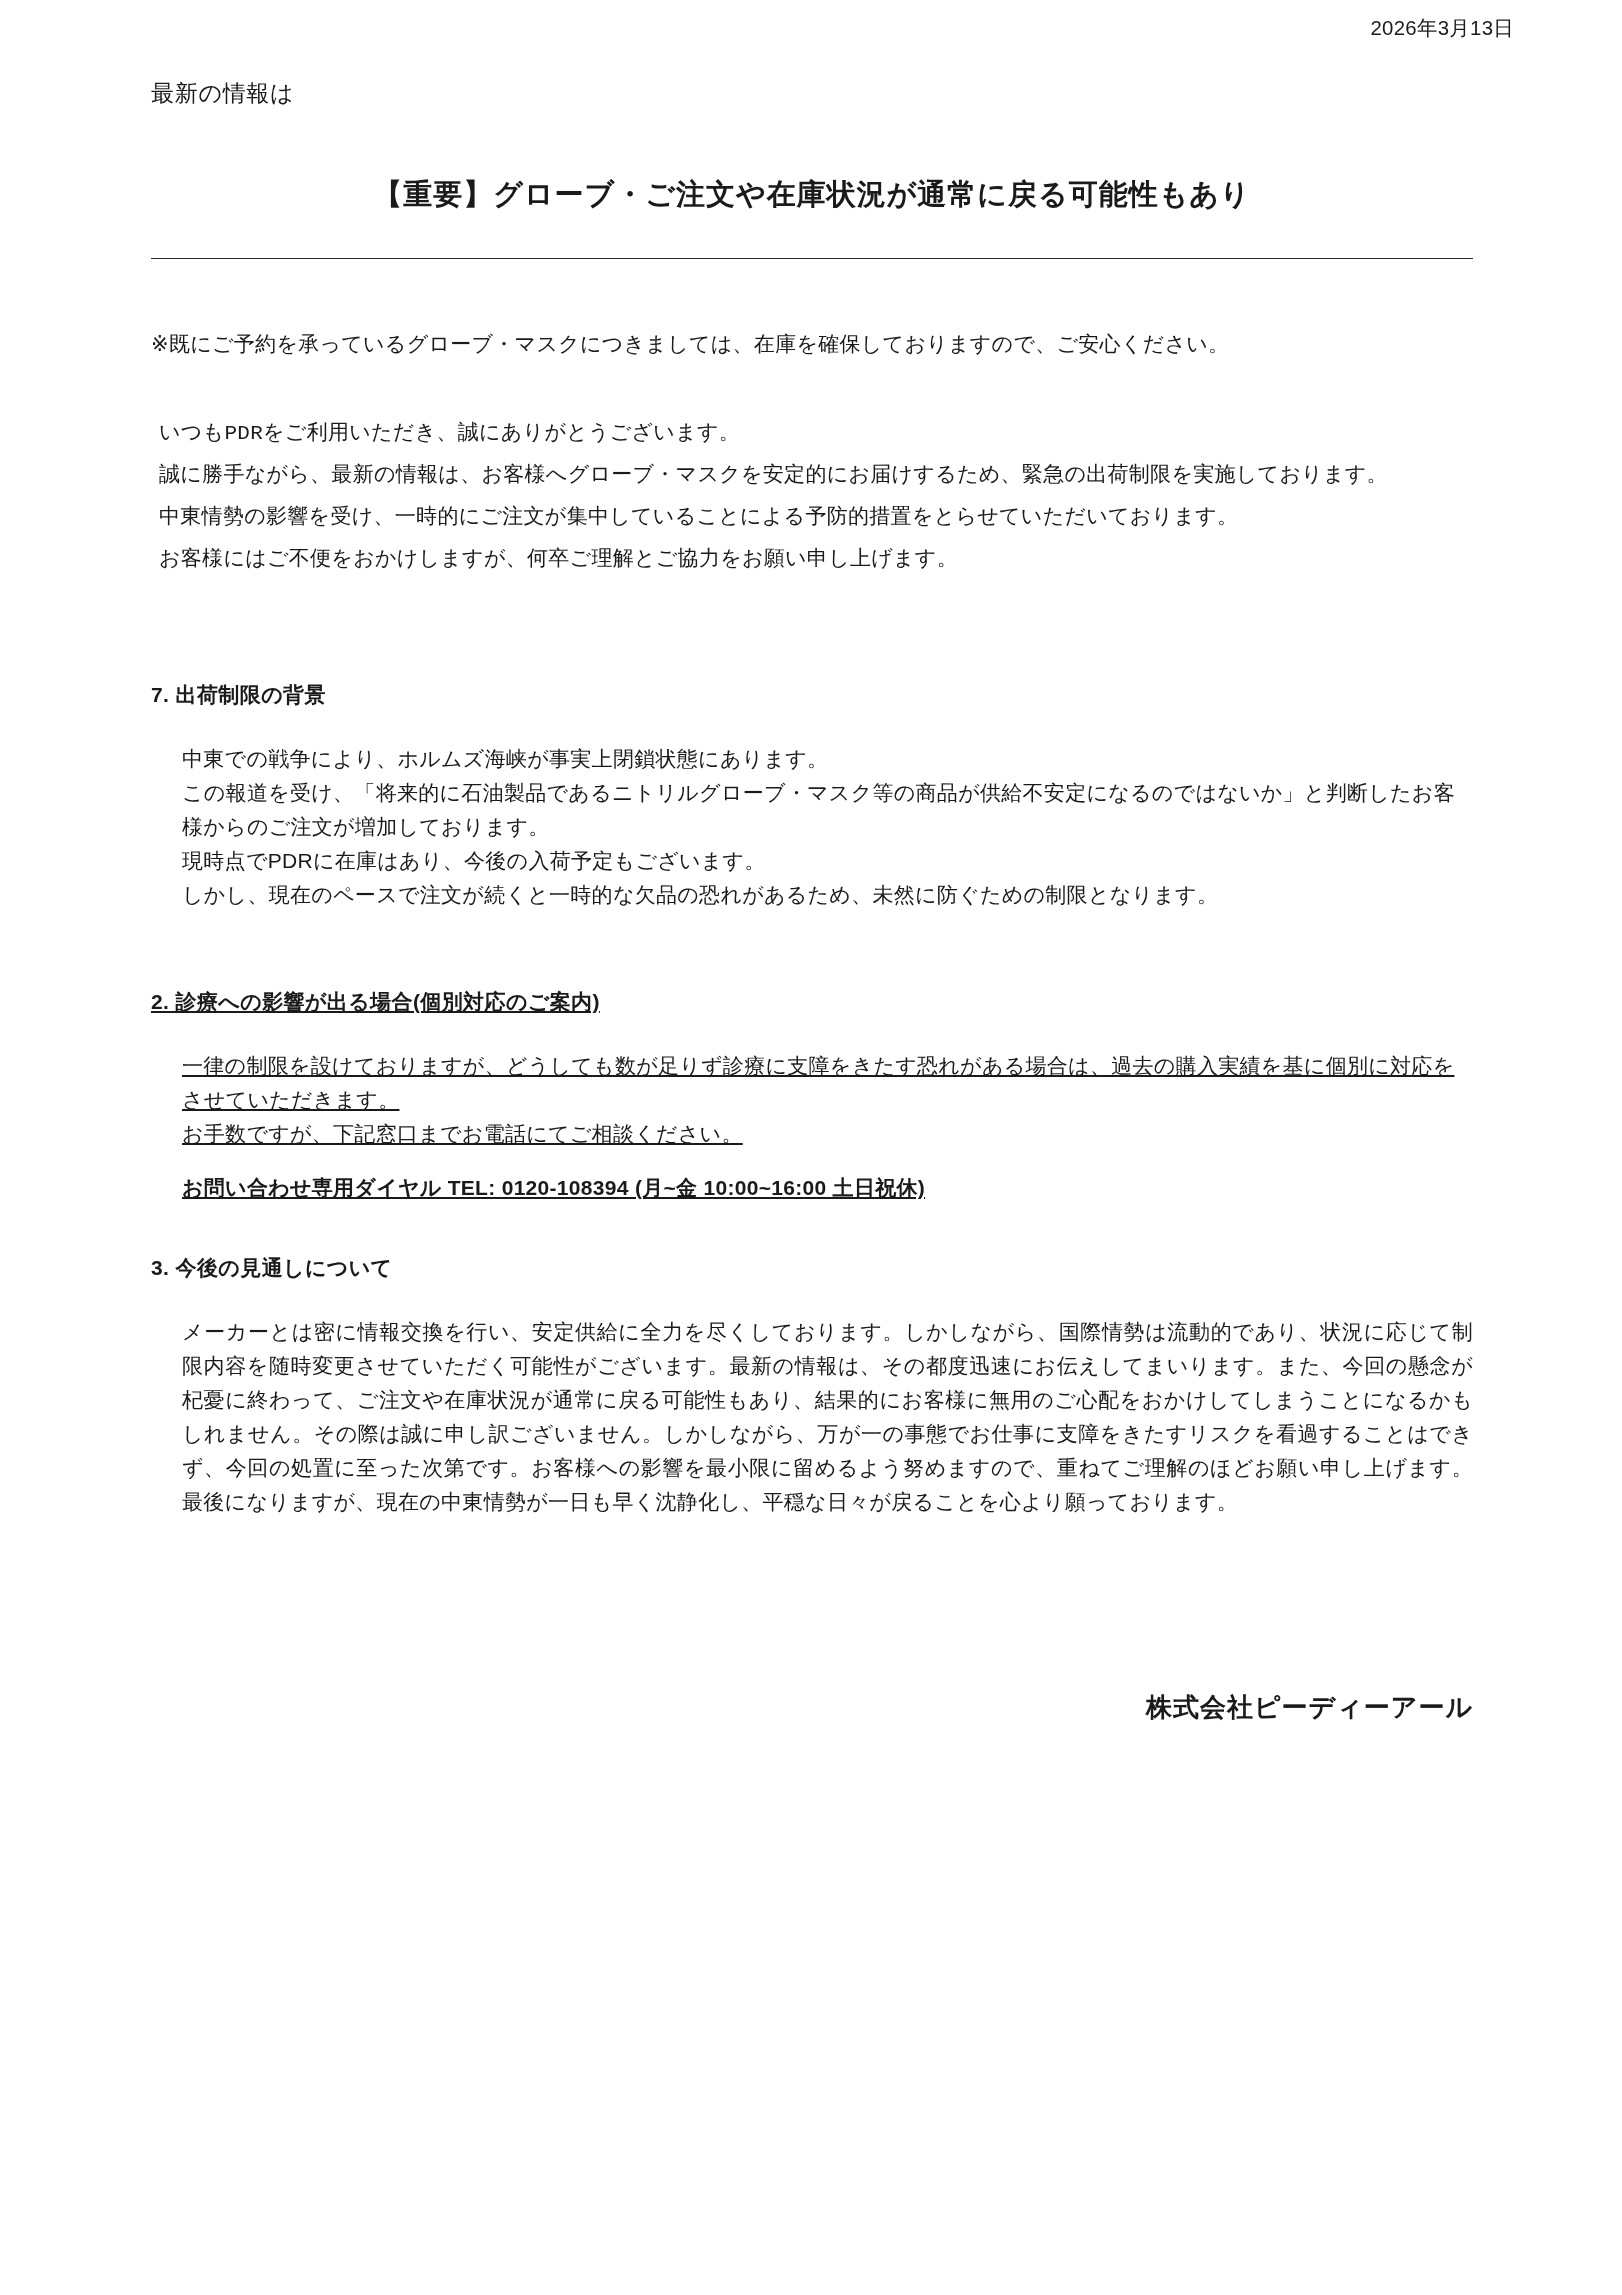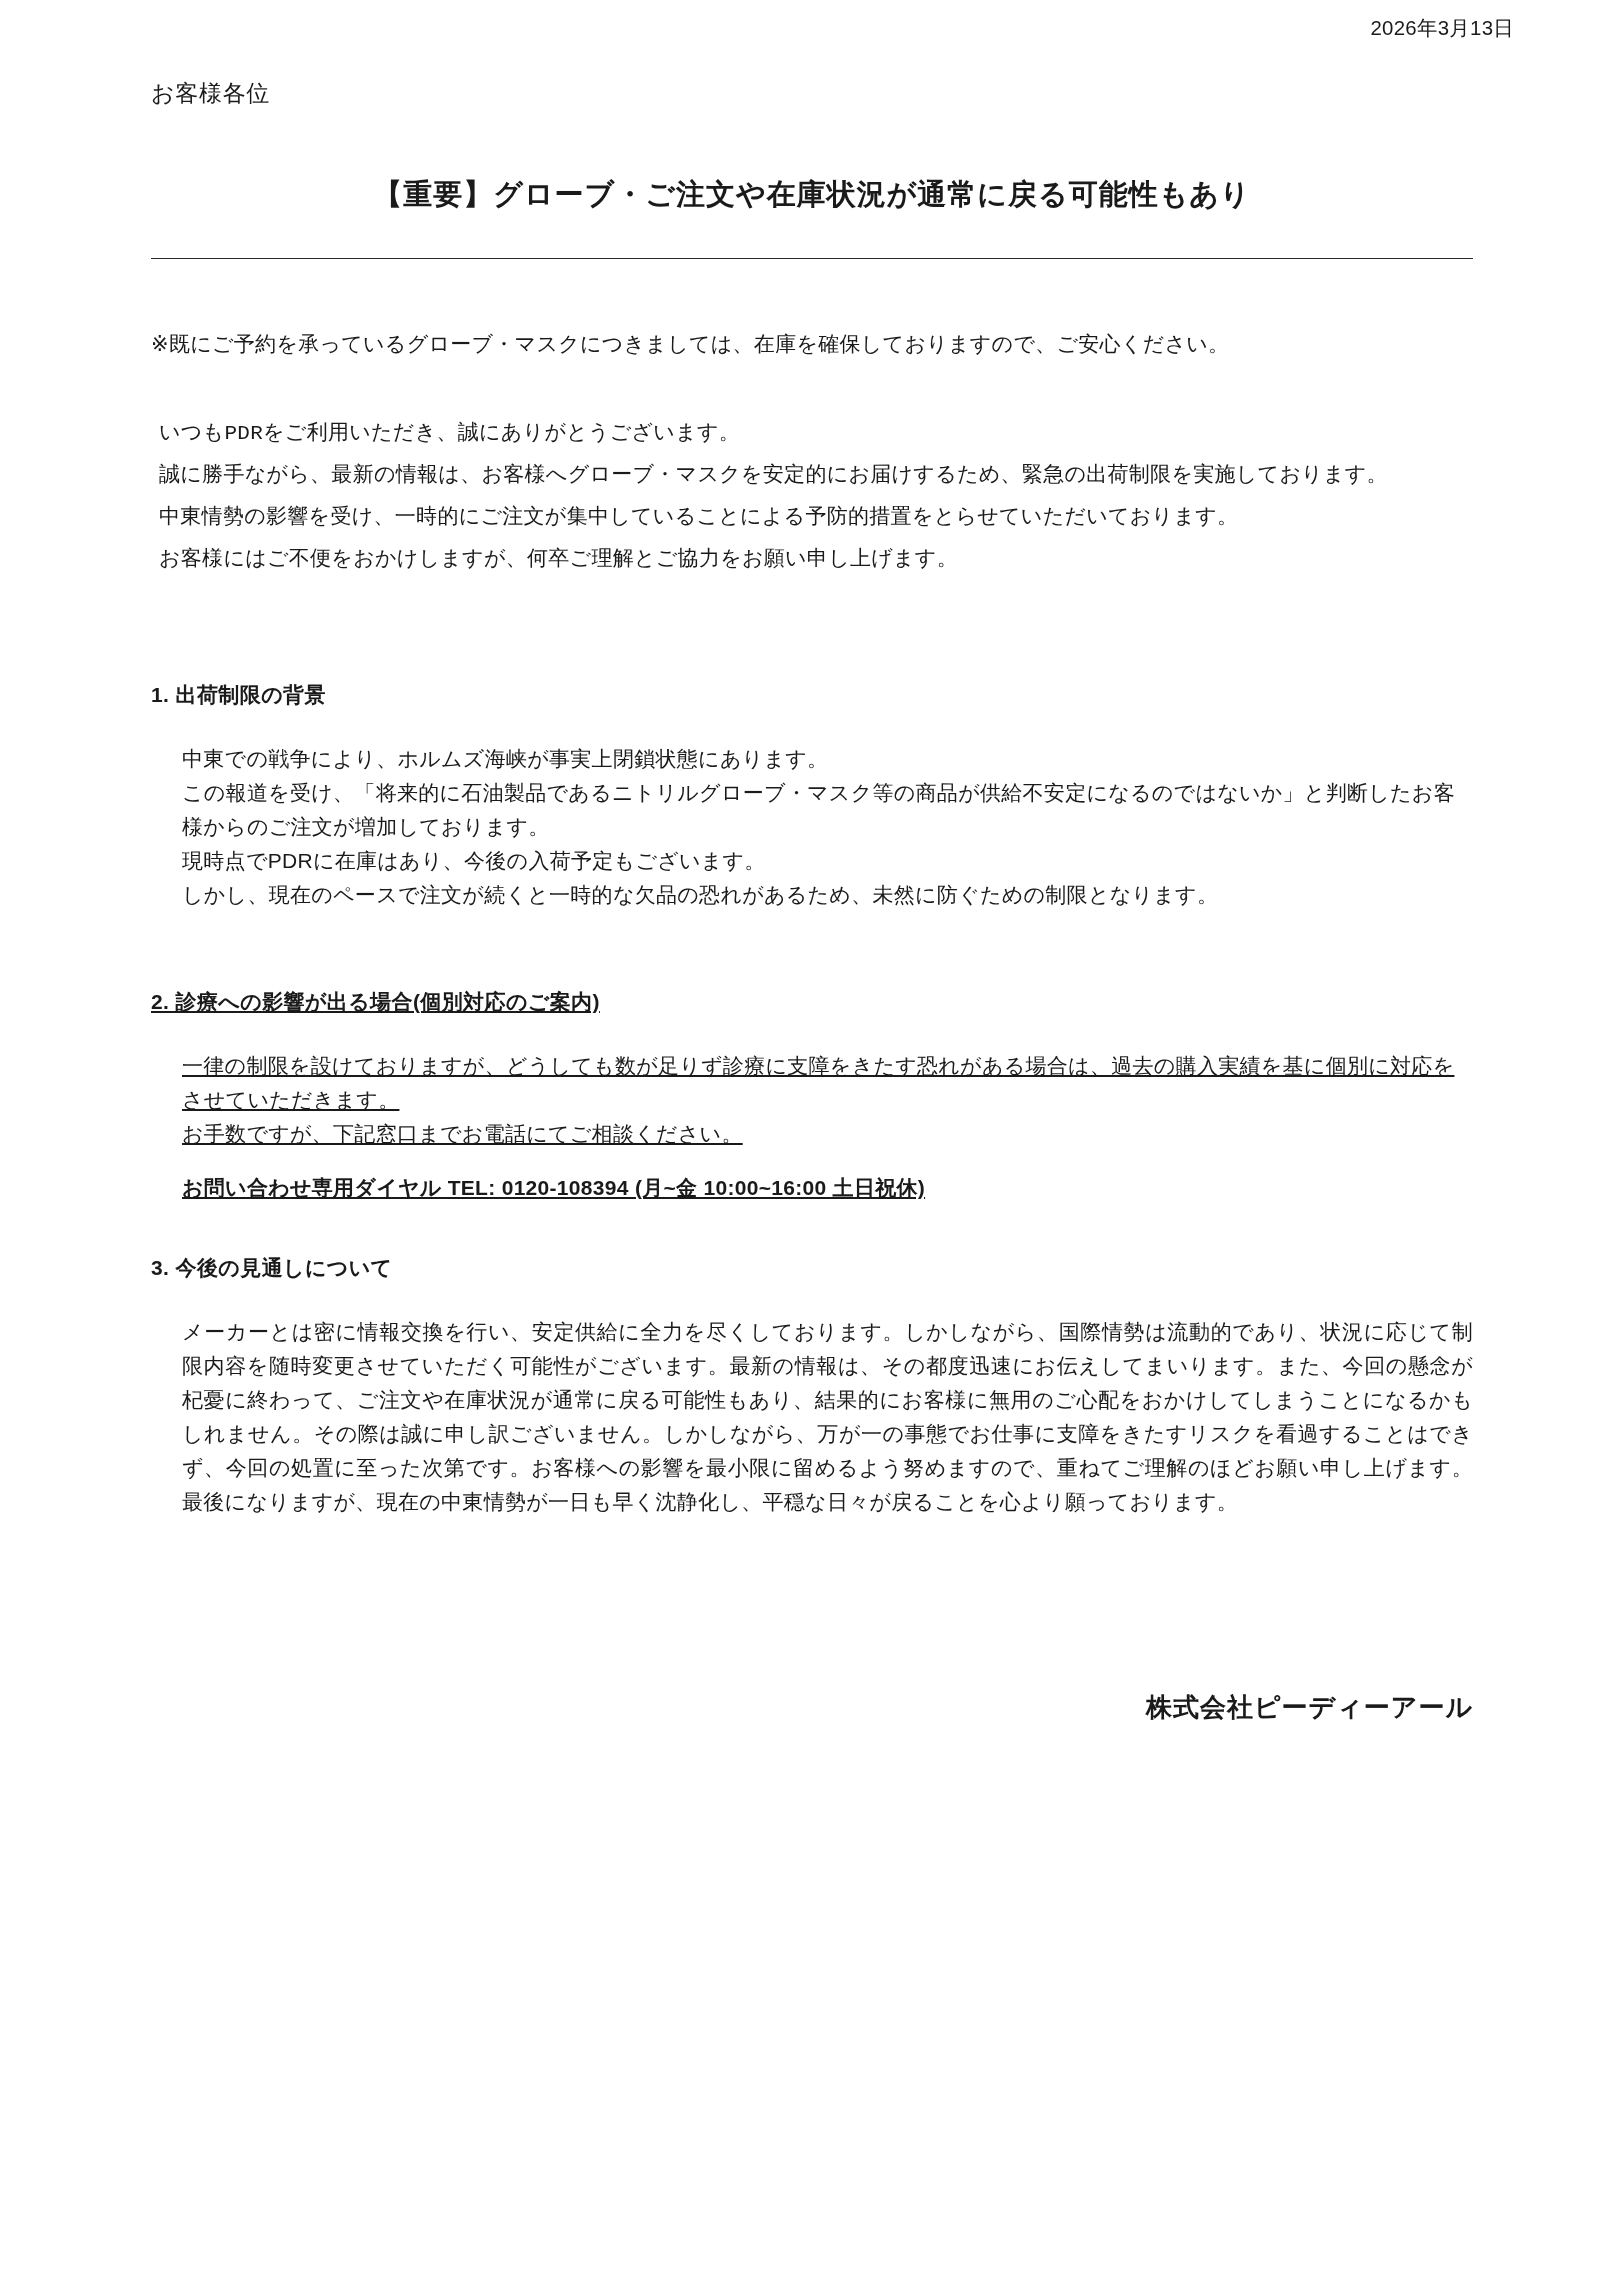--- a/index.html
+++ b/index.html
@@ -120,38 +120,38 @@
     letter-spacing: 1px;
   }
 </style>
 </head>
 <body>
 
 <div class="page">
 
   <div class="date-line">2026年3月13日</div>
 
-  <div class="salutation">お客様各位</div>
+  <div class="salutation">最新の情報は</div>
 
   <div class="title-wrap">
     <div class="doc-title">【重要】グローブ・ご注文や在庫状況が通常に戻る可能性もあり</div>
   </div>
   <div class="title-rule"></div>
 
   <div class="body-block notice-line">※既にご予約を承っているグローブ・マスクにつきましては、在庫を確保しておりますので、ご安心ください。</div>
 
   <div class="body-block greeting">
     <p>いつもPDRをご利用いただき、誠にありがとうございます。</p>
     <p>誠に勝手ながら、最新の情報は、お客様へグローブ・マスクを安定的にお届けするため、緊急の出荷制限を実施しております。</p>
     <p>中東情勢の影響を受け、一時的にご注文が集中していることによる予防的措置をとらせていただいております。</p>
     <p>お客様にはご不便をおかけしますが、何卒ご理解とご協力をお願い申し上げます。</p>
   </div>
 
   <div class="section sec1">
-    <div class="section-head">1. 出荷制限の背景</div>
+    <div class="section-head">7. 出荷制限の背景</div>
     <div class="section-body">
       <p>中東での戦争により、ホルムズ海峡が事実上閉鎖状態にあります。</p>
       <p>この報道を受け、「将来的に石油製品であるニトリルグローブ・マスク等の商品が供給不安定になるのではないか」と判断したお客様からのご注文が増加しております。</p>
       <p>現時点でPDRに在庫はあり、今後の入荷予定もございます。</p>
       <p>しかし、現在のペースで注文が続くと一時的な欠品の恐れがあるため、未然に防ぐための制限となります。</p>
     </div>
   </div>
 
   <div class="section sec2">
     <div class="section-head">2. 診療への影響が出る場合(個別対応のご案内)</div>

